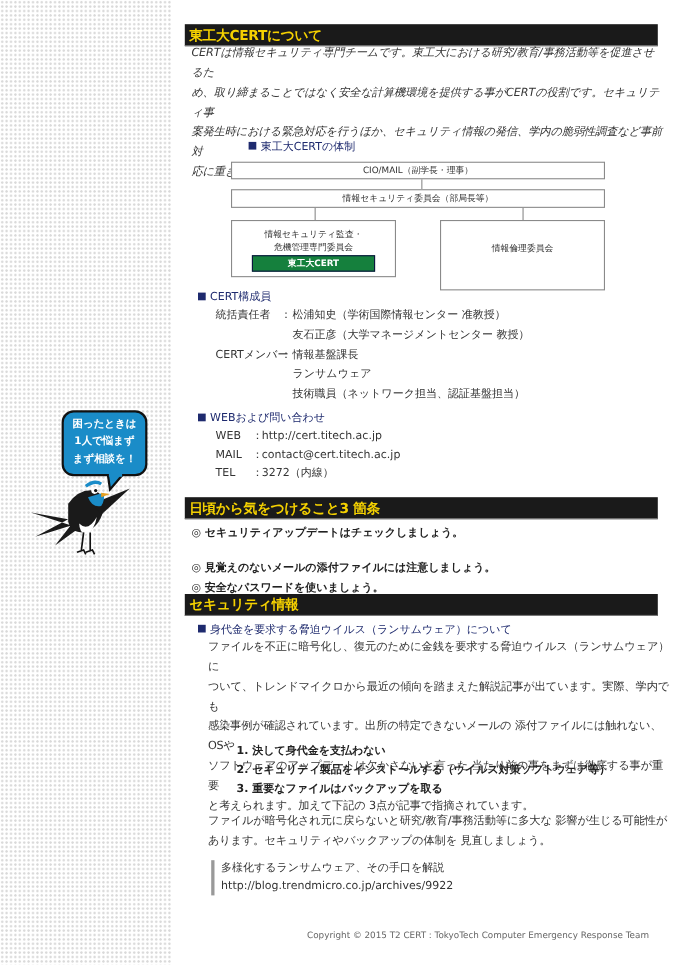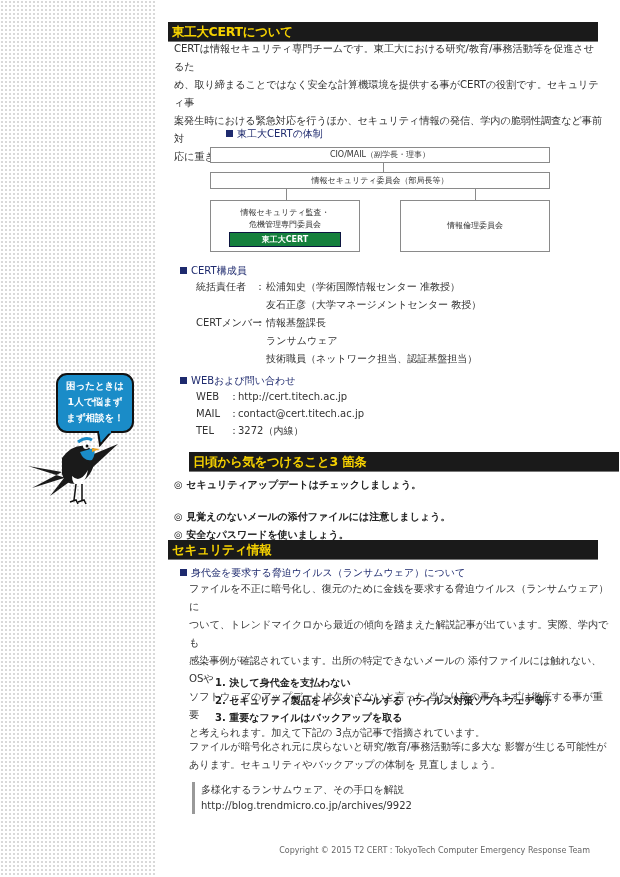--- a/index.html
+++ b/index.html
@@ -104,21 +104,21 @@
 
   <path d="M70,30 L78,31 L70,34 Z" fill="#e8a020"></path>
 
   <line x1="54" y1="66" x2="52" y2="82" stroke="#111" stroke-width="1.5"></line>
   <line x1="60" y1="66" x2="60" y2="82" stroke="#111" stroke-width="1.5"></line>
   <path d="M48,84 L54,82 L56,86 M56,84 L62,82 L64,86" stroke="#111" stroke-width="1.5" fill="none"></path>
 </svg>
 
 <div class="section-header" style="top:22px;">東工大CERTについて</div>
 
-<div class="para" style="left:174px; top:40px; width:430px;">
+<div class="para" style="left:174px; top:40px; width:430px;font-style:italic;">
   <div>CERTは情報セキュリティ専門チームです。東工大における研究/教育/事務活動等を促進させるた</div>
   <div>め、取り締まることではなく安全な計算機環境を提供する事がCERTの役割です。セキュリティ事</div>
   <div>案発生時における緊急対応を行うほか、セキュリティ情報の発信、学内の脆弱性調査など事前対</div>
   <div>応に重きを置いた情報セキュリティに関わる活動を行っています。</div>
 </div>
 
 <div class="sub-heading" style="top:127px;padding-left:46px;">
   <span class="sq"></span><span>東工大CERTの体制</span>
 </div>
 
@@ -127,21 +127,21 @@
 <div class="org-box" style="left:210px; top:172px; width:340px; height:17px; line-height:15px;">情報セキュリティ委員会（部局長等）</div>
 <div class="org-line" style="left:286px; top:189px; width:1px; height:11px;"></div>
 <div class="org-line" style="left:475px; top:189px; width:1px; height:11px;"></div>
 
 <div class="org-box" style="left:210px; top:200px; width:150px; height:52px;">
   <div style="margin-top:6px; line-height:12px;">情報セキュリティ監査・</div>
   <div style="line-height:12px;">危機管理専門委員会</div>
 </div>
 <div class="cert-box" style="left:229px; top:232px; width:112px; height:15px;">東工大CERT</div>
 
-<div class="org-box" style="left:400px; top:200px; width:150px; height:52px; line-height:50px;">情報倫理委員会</div>
+<div class="org-box" style="left:400px; top:200px; width:150px; height:64px; line-height:50px;">情報倫理委員会</div>
 
 <div class="sub-heading" style="top:264px;">
   <span class="sq"></span><span>CERT構成員</span>
 </div>
 
 <div class="kv-row" style="left:196px; top:280px; width:400px;">
   <span class="kv-key">統括責任者</span>
   <span class="kv-val" style="left:59px;">：</span>
   <span class="kv-val" style="left:70px;">松浦知史（学術国際情報センター 准教授）</span>
 </div>
@@ -172,21 +172,21 @@
   <span class="kv-key">MAIL</span>
   <span class="kv-val" style="left:33px;">：</span>
   <span class="kv-val" style="left:42px;">contact@cert.titech.ac.jp</span>
 </div>
 <div class="kv-row" style="left:196px; top:424px; width:300px;">
   <span class="kv-key">TEL</span>
   <span class="kv-val" style="left:33px;">：</span>
   <span class="kv-val" style="left:42px;">3272（内線）</span>
 </div>
 
-<div class="section-header" style="top:452px;margin-left:21px;">日頃から気をつけること3 箇条</div>
+<div class="section-header" style="top:452px;">日頃から気をつけること3 箇条</div>
 <div class="tip" style="top:478px;">◎ セキュリティアップデートはチェックしましょう。</div>
 <div class="tip" style="top:513px;margin-top:15px;">◎ 安全なパスワードを使いましょう。</div>
 <div class="tip" style="top:510px;">◎ 見覚えのないメールの添付ファイルには注意しましょう。</div>
 
 <div class="section-header" style="top:540px;">セキュリティ情報</div>
 
 <div class="sub-heading" style="top:566px;">
   <span class="sq"></span><span>身代金を要求する脅迫ウイルス（ランサムウェア）について</span>
 </div>
 

